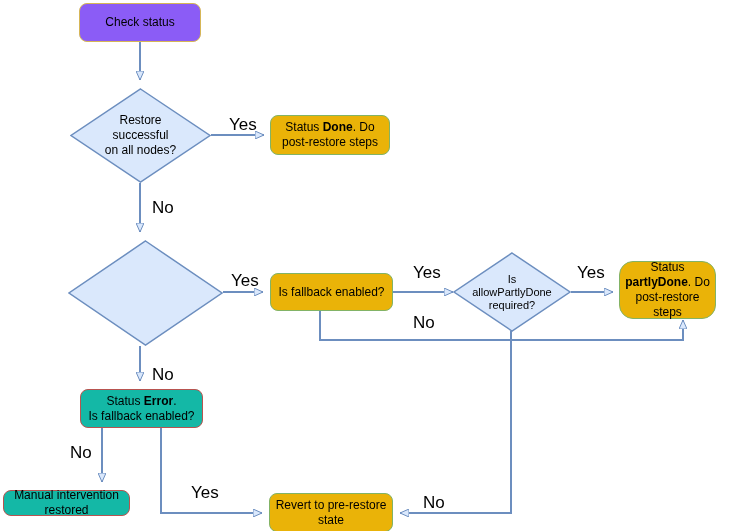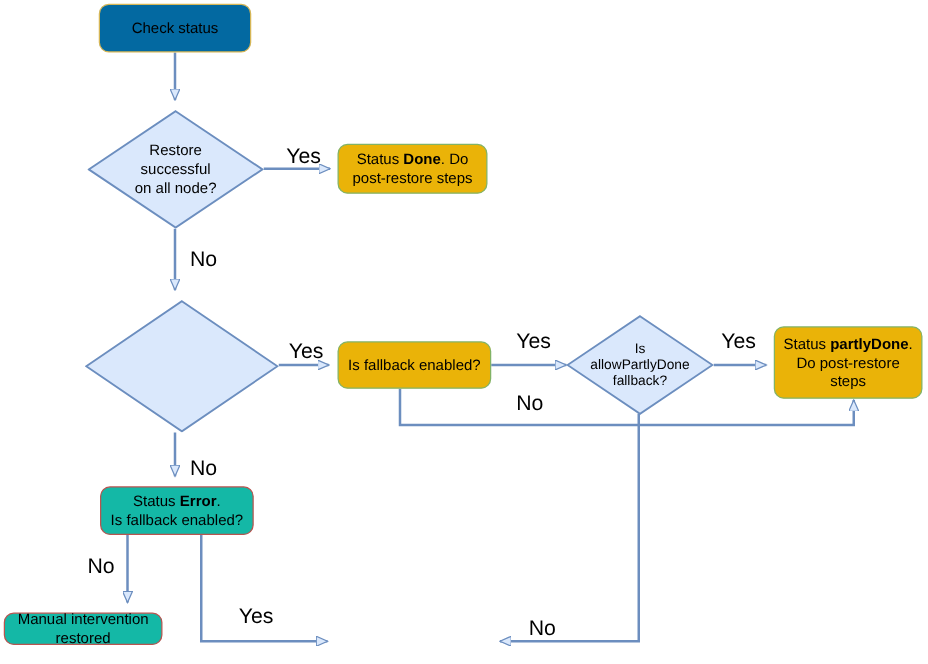--- a/index.html
+++ b/index.html
@@ -38,21 +38,21 @@
   .node .txt {
     padding: 0 4px;
     width: 100%;
   }
   .rbox {
     border-radius: 8px;
     border-style: solid;
     border-width: 1px;
   }
   .n-start {
-    background: #0369a1;
+    background: #8b5cf6;
     border-color: #d6b656;
   }
   .n-green {
     background: #eab308;
     border-color: #82b366;
   }
   .n-red {
     background: #14b8a6;
     border-color: #b85450;
   }
@@ -122,21 +122,21 @@
     <span class="txt">Check status</span>
   </div>
 
   <div class="node diamond" style="left:70px; top:88px; width:141px; height:95px;">
     <svg class="dshape" viewBox="0 0 141 95" preserveAspectRatio="none">
       <polygon points="70.5,1 140,47.5 70.5,94 1,47.5" fill="#dae8fc" stroke="#6c8ebf" stroke-width="1.5"></polygon>
     </svg>
     <span class="txt">
       <span>Restore</span><br>
       <span>successful</span><br>
-      <span>on all node?</span>
+      <span>on all nodes?</span>
     </span>
   </div>
 
   <div class="node rbox n-green" style="left:270px; top:115px; width:120px; height:40px;">
     <span class="txt"><span>Status </span><b>Done</b><span>. Do post-restore steps</span></span>
   </div>
 
   <div class="node diamond" style="left:68px; top:240px; width:155px; height:106px;">
     <svg class="dshape" viewBox="0 0 155 106" preserveAspectRatio="none">
       <polygon points="77.5,1 154,53 77.5,105 1,53" fill="#dae8fc" stroke="#6c8ebf" stroke-width="1.5"></polygon>
@@ -147,39 +147,45 @@
     <span class="txt">Is fallback enabled?</span>
   </div>
 
   <div class="node diamond" style="left:453px; top:252px; width:118px; height:80px; font-size:11px; line-height:13px;">
     <svg class="dshape" viewBox="0 0 118 80" preserveAspectRatio="none">
       <polygon points="59,1 117,40 59,79 1,40" fill="#dae8fc" stroke="#6c8ebf" stroke-width="1.5"></polygon>
     </svg>
     <span class="txt">
       <span>Is</span><br>
       <span>allowPartlyDone</span><br>
-      <span>fallback?</span>
-    </span>
-  </div>
-
-  <div class="node rbox n-green" style="left:619px; top:261px; width:119px; height:58px;">
+      <span>required?</span>
+    </span>
+  </div>
+
+  <div class="node rbox n-green" style="left:619px; top:261px; width:97px; height:58px;border-radius:14px;">
     <span class="txt"><span>Status </span><b>partlyDone</b><span>. Do post-restore steps</span></span>
   </div>
 
   <div class="node rbox n-red" style="left:80px; top:389px; width:123px; height:39px;">
     <span class="txt"><span>Status </span><b>Error</b><span>.</span><br><span>Is fallback enabled?</span></span>
   </div>
 
   <div class="node rbox n-red" style="left:3px; top:490px; width:127px; height:26px;">
     <span class="txt">
       <span>Manual intervention</span><br>
       <span>restored</span>
     </span>
   </div>
 
+  <div class="node rbox n-green" style="left:269px; top:493px; width:124px; height:39px;">
+    <span class="txt">
+      <span>Revert to pre-restore</span><br>
+      <span>state</span>
+    </span>
+  </div>
 
   <div class="edge-label" style="left:227px; top:118px;">Yes</div>
 
   <div class="edge-label" style="left:150px; top:201px;">No</div>
 
   <div class="edge-label" style="left:229px; top:274px;">Yes</div>
 
   <div class="edge-label" style="left:150px; top:368px;">No</div>
 
   <div class="edge-label" style="left:411px; top:266px;">Yes</div>

